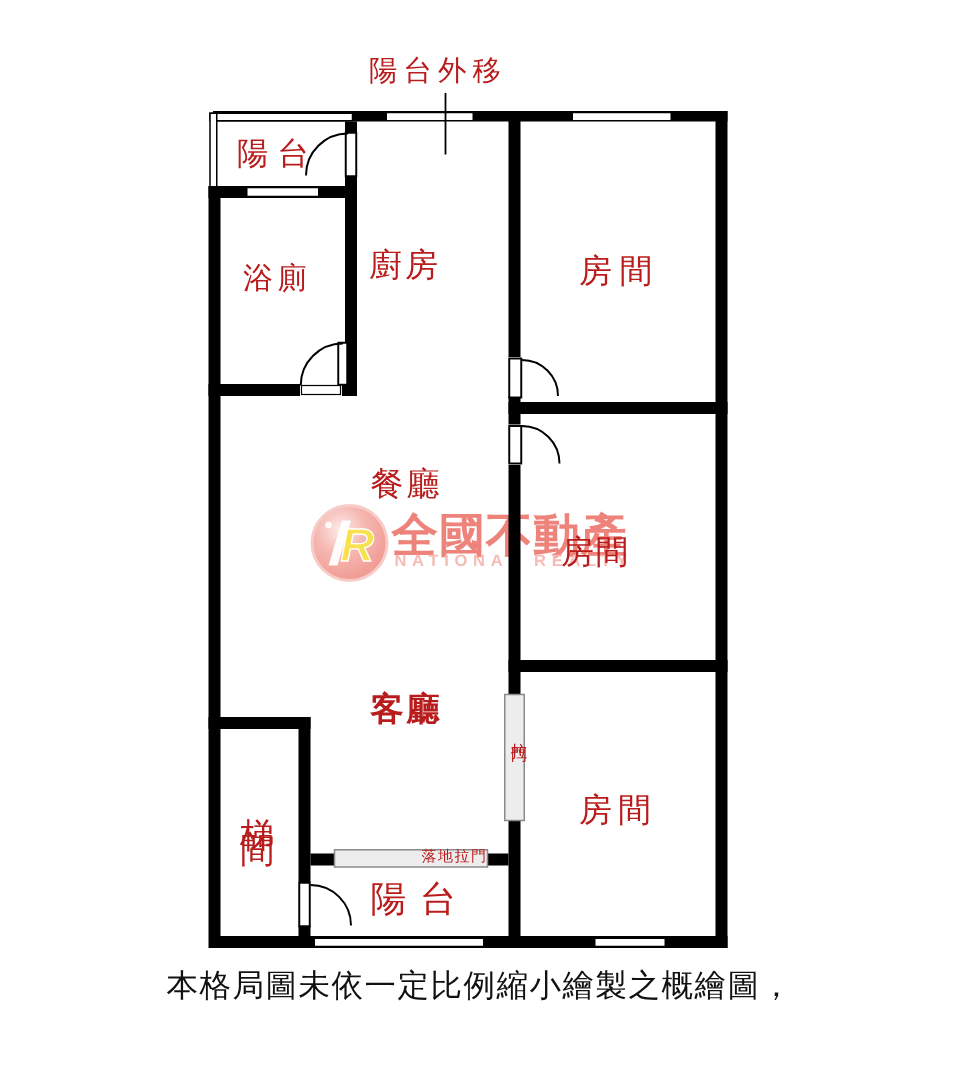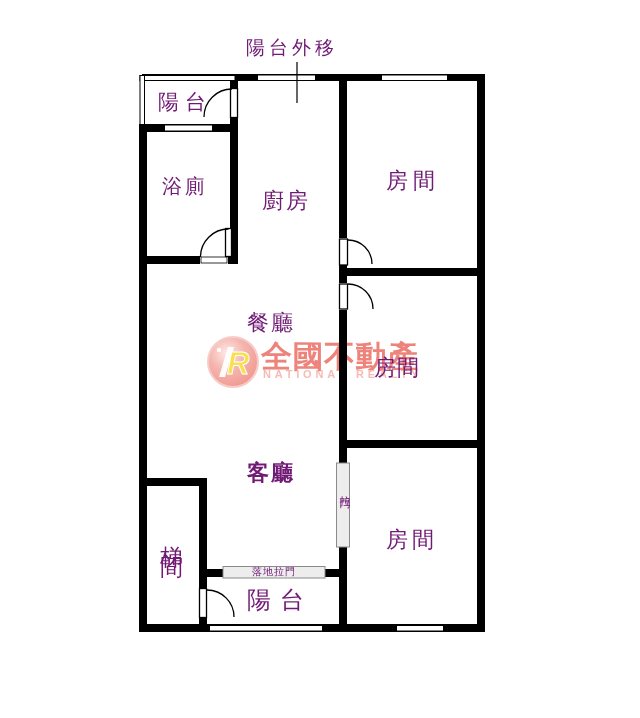--- a/index.html
+++ b/index.html
@@ -1,21 +1,21 @@
 <!DOCTYPE html>
 <html><head>
 <meta charset="utf-8">
 <style>
   html,body{margin:0;padding:0;background:#fff;}
   #stage{
     position:relative;width:640px;height:718px;background:#fff;overflow:hidden;
     font-family:"Liberation Serif", serif;
   }
   .lbl{
-    position:absolute;color:#701a75;white-space:nowrap;line-height:1;
+    position:absolute;color:#b91c1c;white-space:nowrap;line-height:1;
     font-family:"Liberation Serif", serif;
   }
   .vert{
     writing-mode:vertical-rl;text-orientation:upright;
   }
   #plan-svg{position:absolute;left:0;top:0;z-index:3;}
   .labels{position:absolute;left:0;top:0;width:640px;height:718px;z-index:4;}
   
   #watermark{position:absolute;left:0;top:0;width:640px;height:718px;z-index:2;opacity:.93;}
   #wm-brand{
@@ -23,30 +23,30 @@
     color:#ec7a71;letter-spacing:.5px;font-family:"Liberation Sans",sans-serif;
   }
   #wm-en{
     position:absolute;left:263px;top:368px;font-size:11px;font-weight:bold;
     color:#f4b7b0;letter-spacing:3.8px;font-family:"Liberation Sans",sans-serif;
   }
   
   #lbl-annotation{left:246px;top:38px;font-size:19px;letter-spacing:4px;}
   #lbl-balcony-top{left:158px;top:92px;font-size:21px;letter-spacing:6px;}
   #lbl-bathroom{left:162px;top:176px;font-size:20px;letter-spacing:3px;}
-  #lbl-kitchen{left:262px;top:166px;font-size:22px;letter-spacing:2px;margin-top:24px;}
+  #lbl-kitchen{left:246px;top:166px;font-size:22px;letter-spacing:2px;}
   #lbl-bedroom-top{left:386px;top:170px;font-size:22px;letter-spacing:5px;}
   #lbl-dining{left:247px;top:312px;font-size:22px;letter-spacing:2px;}
   #lbl-bedroom-mid{left:374px;top:357px;font-size:22px;letter-spacing:1px;}
   #lbl-living{left:247px;top:462px;font-size:22px;letter-spacing:2px;font-weight:bold;}
   #lbl-bedroom-bot{left:386px;top:529px;font-size:22px;letter-spacing:4px;}
   #lbl-stairwell{left:160px;top:527px;font-size:23px;letter-spacing:11px;}
   #lbl-balcony-bot{left:247px;top:588px;font-size:24px;letter-spacing:9px;}
   #lbl-sliding{left:336px;top:487px;width:14px;font-size:11px;text-align:center;letter-spacing:2px;}
-  #lbl-floor-sliding{left:223px;top:567px;width:102px;font-size:10px;text-align:center;letter-spacing:1px;}
+  #lbl-floor-sliding{left:223px;top:567px;width:102px;font-size:10px;text-align:right;letter-spacing:1px;}
   
   #disclaimer{
     position:absolute;left:0;top:644px;width:640px;text-align:center;z-index:4;
     font-family:"Liberation Sans",sans-serif;font-size:21px;color:#111;
     line-height:27px;letter-spacing:1px;
   }
 </style>
 </head>
 <body>
 
@@ -151,15 +151,16 @@
     <div class="lbl" id="lbl-bedroom-mid">房間</div>
     <div class="lbl" id="lbl-living">客廳</div>
     <div class="lbl" id="lbl-bedroom-bot">房間</div>
     <div class="lbl vert" id="lbl-stairwell">梯間</div>
     <div class="lbl" id="lbl-balcony-bot">陽台</div>
     <div class="lbl vert" id="lbl-sliding">拉門</div>
     <div class="lbl" id="lbl-floor-sliding">落地拉門</div>
   </div>
 
   <div id="disclaimer">
+    <div>本格局圖未依一定比例縮小繪製之概繪圖，</div>
   </div>
 
 </div>
 
 </body></html>

